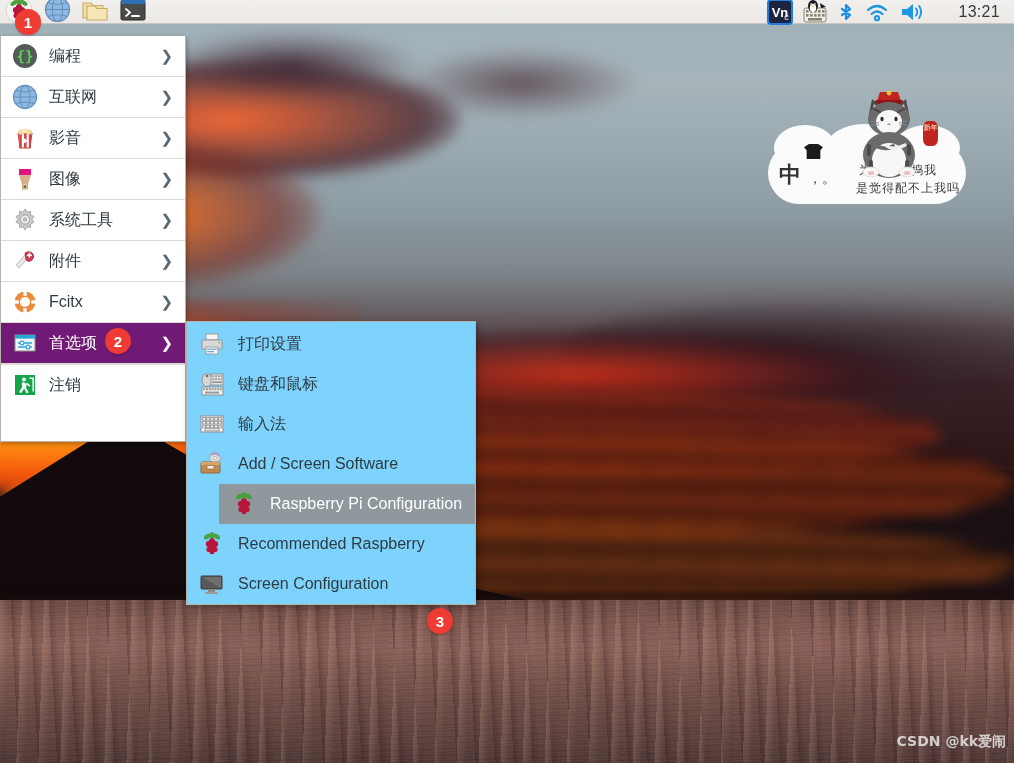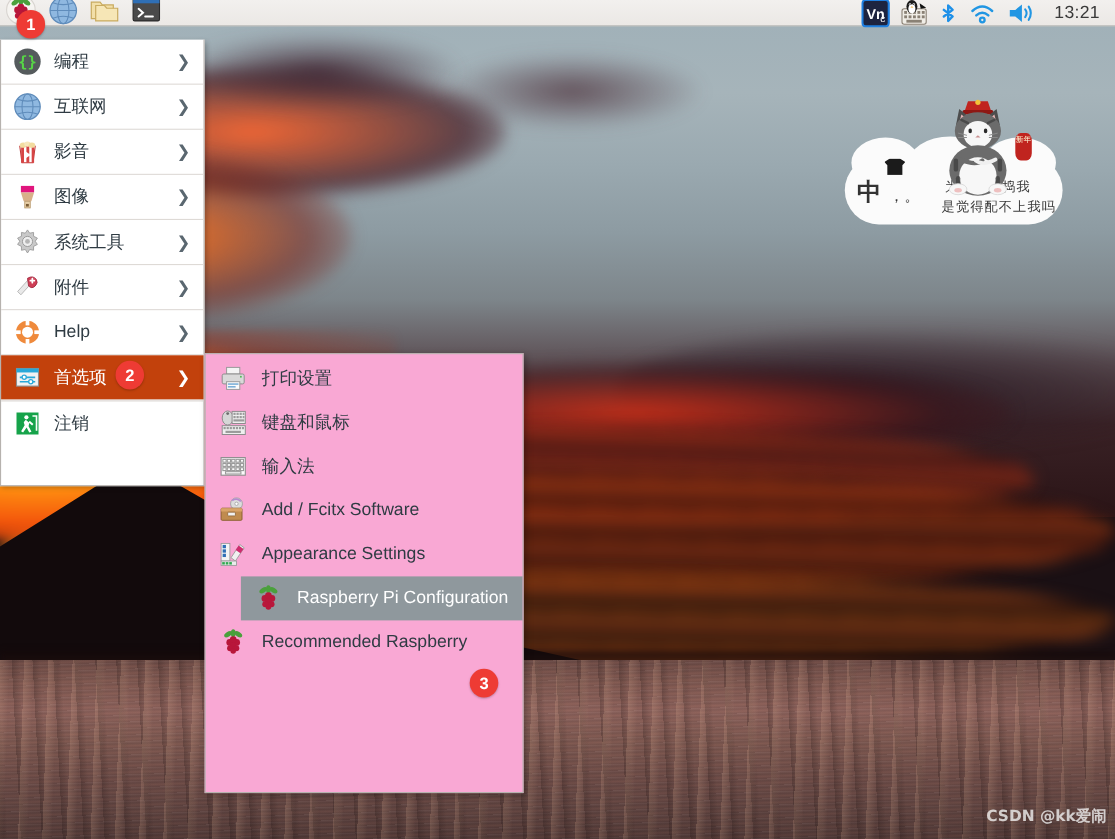--- a/index.html
+++ b/index.html
@@ -60,20 +60,21 @@
   .launcher{
     width:34px; height:32px; display:flex; align-items:center; justify-content:center;
     border-radius:3px; position:relative; cursor:pointer;
   }
 
   .tray{ margin-left:auto; display:flex; align-items:center; gap:9px; padding-right:10px; }
   .tray-item{ display:flex; align-items:center; justify-content:center; cursor:pointer; }
   .clock{
     font-size:16px; color:#3a3a3a; letter-spacing:0.3px; padding-left:6px; padding-right:4px;
     font-family:"Liberation Sans", sans-serif;
+    margin-left:16px;
   }
 
   
   #ghostwin{
     position:absolute; left:330px; top:-2px; width:358px; height:14px;
     border:1px solid #b9b5b1; border-top:none; border-radius:0 0 2px 2px;
     background:#f7f6f4; z-index:35;
   }
   #ghostwin .tick{ position:absolute; top:0; width:1px; height:9px; background:#b9b5b1; }
 
@@ -83,28 +84,28 @@
     background:#ffffff; border:1px solid #b6b2ae; border-top:none;
     box-shadow:1px 2px 5px rgba(0,0,0,0.30); z-index:50;
   }
   .mi{
     height:40px; display:flex; align-items:center; padding:0 8px 0 9px;
     cursor:pointer; position:relative; color:#2f3b43;
   }
   .mi .ic{ width:30px; height:30px; flex:0 0 30px; display:flex; align-items:center; justify-content:center; }
   .mi .lbl{ font-size:16px; padding-left:9px; white-space:nowrap; }
   .mi .arrow{ margin-left:auto; font-size:15px; color:#5a6770; font-weight:bold; padding-right:4px; }
-  .mi.sel{ background:#c2410c; color:#ffffff; }
+  .mi.sel{ background:#701a75; color:#ffffff; }
   .mi.sel .arrow{ color:#ffffff; }
   .mi-sep{ height:1px; background:#dedad6; margin:0; }
 
   
   #submenu{
-    position:absolute; left:186px; top:321px; width:290px; height:400px;
-    background:#f9a8d4; border:1px solid #b6b2ae;
+    position:absolute; left:186px; top:321px; width:290px; height:284px;
+    background:#7dd3fc; border:1px solid #b6b2ae;
     box-shadow:2px 2px 6px rgba(0,0,0,0.30); z-index:51; padding:2px 0;
   }
   .si{
     height:40px; display:flex; align-items:center; padding:0 10px 0 11px;
     cursor:pointer; position:relative; color:#2f3b43;
   }
   .si .ic{ width:28px; height:28px; flex:0 0 28px; display:flex; align-items:center; justify-content:center; }
   .si .lbl{ font-size:16px; padding-left:12px; white-space:nowrap; }
   .si.sel{ background:#8f989d; color:#ffffff;margin-left:32px; }
 
@@ -417,21 +418,21 @@
         <circle cx="13" cy="13" r="10.5" fill="#ef8a3c"></circle>
         <circle cx="13" cy="13" r="5" fill="#ffffff"></circle>
         <g fill="#ffffff">
           <rect x="11.3" y="1.8" width="3.4" height="5"></rect>
             <rect x="11.3" y="19.2" width="3.4" height="5"></rect>
           <rect x="1.8" y="11.3" width="5" height="3.4"></rect>
             <rect x="19.2" y="11.3" width="5" height="3.4"></rect>
         </g>
       </svg>
     </span>
-    <span class="lbl">Help</span>
+    <span class="lbl">Fcitx</span>
     <span class="arrow">❯</span>
   </div>
   <div class="mi-sep"></div>
 
   <div class="mi sel">
     <span class="ic">
       <svg width="26" height="26" viewBox="0 0 26 26">
         <rect x="3" y="5" width="20" height="16" fill="#f2f2f2" stroke="#8d8d8d" stroke-width="1"></rect>
         <rect x="3" y="5" width="20" height="3.6" fill="#29a8d8"></rect>
         <g stroke="#29a8d8" stroke-width="1.5">
@@ -548,44 +549,23 @@
     <span class="ic">
       <svg width="26" height="26" viewBox="0 0 26 26">
         <circle cx="16" cy="7" r="5.4" fill="#dcdcdc" stroke="#a0a0a0" stroke-width="0.8"></circle>
         <circle cx="16" cy="7" r="1.5" fill="#ffffff" stroke="#a0a0a0" stroke-width="0.7"></circle>
         <path d="M12 4 A5.4 5.4 0 0 1 20 5" stroke="#b48bd0" stroke-width="1.6" fill="none"></path>
         <rect x="2" y="11" width="19" height="11" rx="1" fill="#c08b4e" stroke="#8d6234" stroke-width="0.9"></rect>
         <rect x="2" y="11" width="19" height="3" fill="#d9a368"></rect>
         <rect x="8" y="14.6" width="7" height="3.4" rx="0.6" fill="#f1f1f1" stroke="#8d6234" stroke-width="0.7"></rect>
       </svg>
     </span>
-    <span class="lbl">Add / Fcitx Software</span>
-  </div>
-
-  <div class="si">
-    <span class="ic">
-      <svg width="26" height="26" viewBox="0 0 26 26">
-        <rect x="2" y="3" width="8" height="16" fill="#f4f4f4" stroke="#9a9a9a" stroke-width="0.8"></rect>
-        <g>
-          <rect x="3.4" y="4.4" width="3" height="3" fill="#2f6fb5"></rect>
-          <rect x="3.4" y="8.4" width="3" height="3" fill="#2f6fb5"></rect>
-          <rect x="3.4" y="12.4" width="3" height="3" fill="#2f6fb5"></rect>
-        </g>
-        <path d="M11 16 L19 4 L23 7 L15 19 Z" fill="#f0f0f0" stroke="#9a9a9a" stroke-width="0.8"></path>
-        <path d="M18 5 L22.4 8 L19.6 12 L15.2 9 Z" fill="#cf2b6e"></path>
-        <rect x="2" y="19" width="14" height="4" fill="#ececec" stroke="#9a9a9a" stroke-width="0.8"></rect>
-        <g>
-            <rect x="3" y="20" width="2.4" height="2.2" fill="#2fa84f"></rect>
-           <rect x="6.2" y="20" width="2.4" height="2.2" fill="#2fa84f"></rect>
-           <rect x="9.4" y="20" width="2.4" height="2.2" fill="#2fa84f"></rect>
-          </g>
-      </svg>
-    </span>
-    <span class="lbl">Appearance Settings</span>
-  </div>
+    <span class="lbl">Add / Screen Software</span>
+  </div>
+
 
 
 
   <div class="si sel">
     <span class="ic">
       <svg width="26" height="26" viewBox="0 0 28 28">
         <g fill="#4aa03c">
           <ellipse cx="9" cy="6" rx="4.3" ry="2.3" transform="rotate(-35 9 6)"></ellipse>
           <ellipse cx="19" cy="6" rx="4.3" ry="2.3" transform="rotate(35 19 6)"></ellipse>
           <ellipse cx="14" cy="5" rx="2.3" ry="3.8"></ellipse>
@@ -619,20 +599,31 @@
             <circle cx="14" cy="17.4" r="3.3"></circle>
           <circle cx="10.9" cy="19.8" r="2.9"></circle>
             <circle cx="17.1" cy="19.8" r="2.9"></circle>
           <circle cx="14" cy="22.4" r="2.7"></circle>
         </g>
       </svg>
     </span>
     <span class="lbl">Recommended Raspberry</span>
   </div>
 
+  <div class="si">
+    <span class="ic">
+      <svg width="26" height="26" viewBox="0 0 26 26">
+        <rect x="2" y="5" width="21" height="13" rx="1" fill="#595959" stroke="#3a3a3a" stroke-width="1"></rect>
+        <path d="M3 6 L22 6 L22 17 Z" fill="#6e6e6e"></path>
+        <rect x="9" y="18" width="7" height="3" fill="#8a8a8a"></rect>
+        <rect x="6" y="21" width="13" height="2" rx="0.8" fill="#9a9a9a"></rect>
+      </svg>
+    </span>
+    <span class="lbl">Screen Configuration</span>
+  </div>
 </div>
 
 <div class="badge" id="badge1">1</div>
 <div class="badge" id="badge2">2</div>
 <div class="badge" id="badge3">3</div>
 
 <div id="fcitx">
   <div class="cloudbox"></div>
   <div class="cb-bump" style="left:62px; top:36px; width:78px; height:52px;"></div>
 

